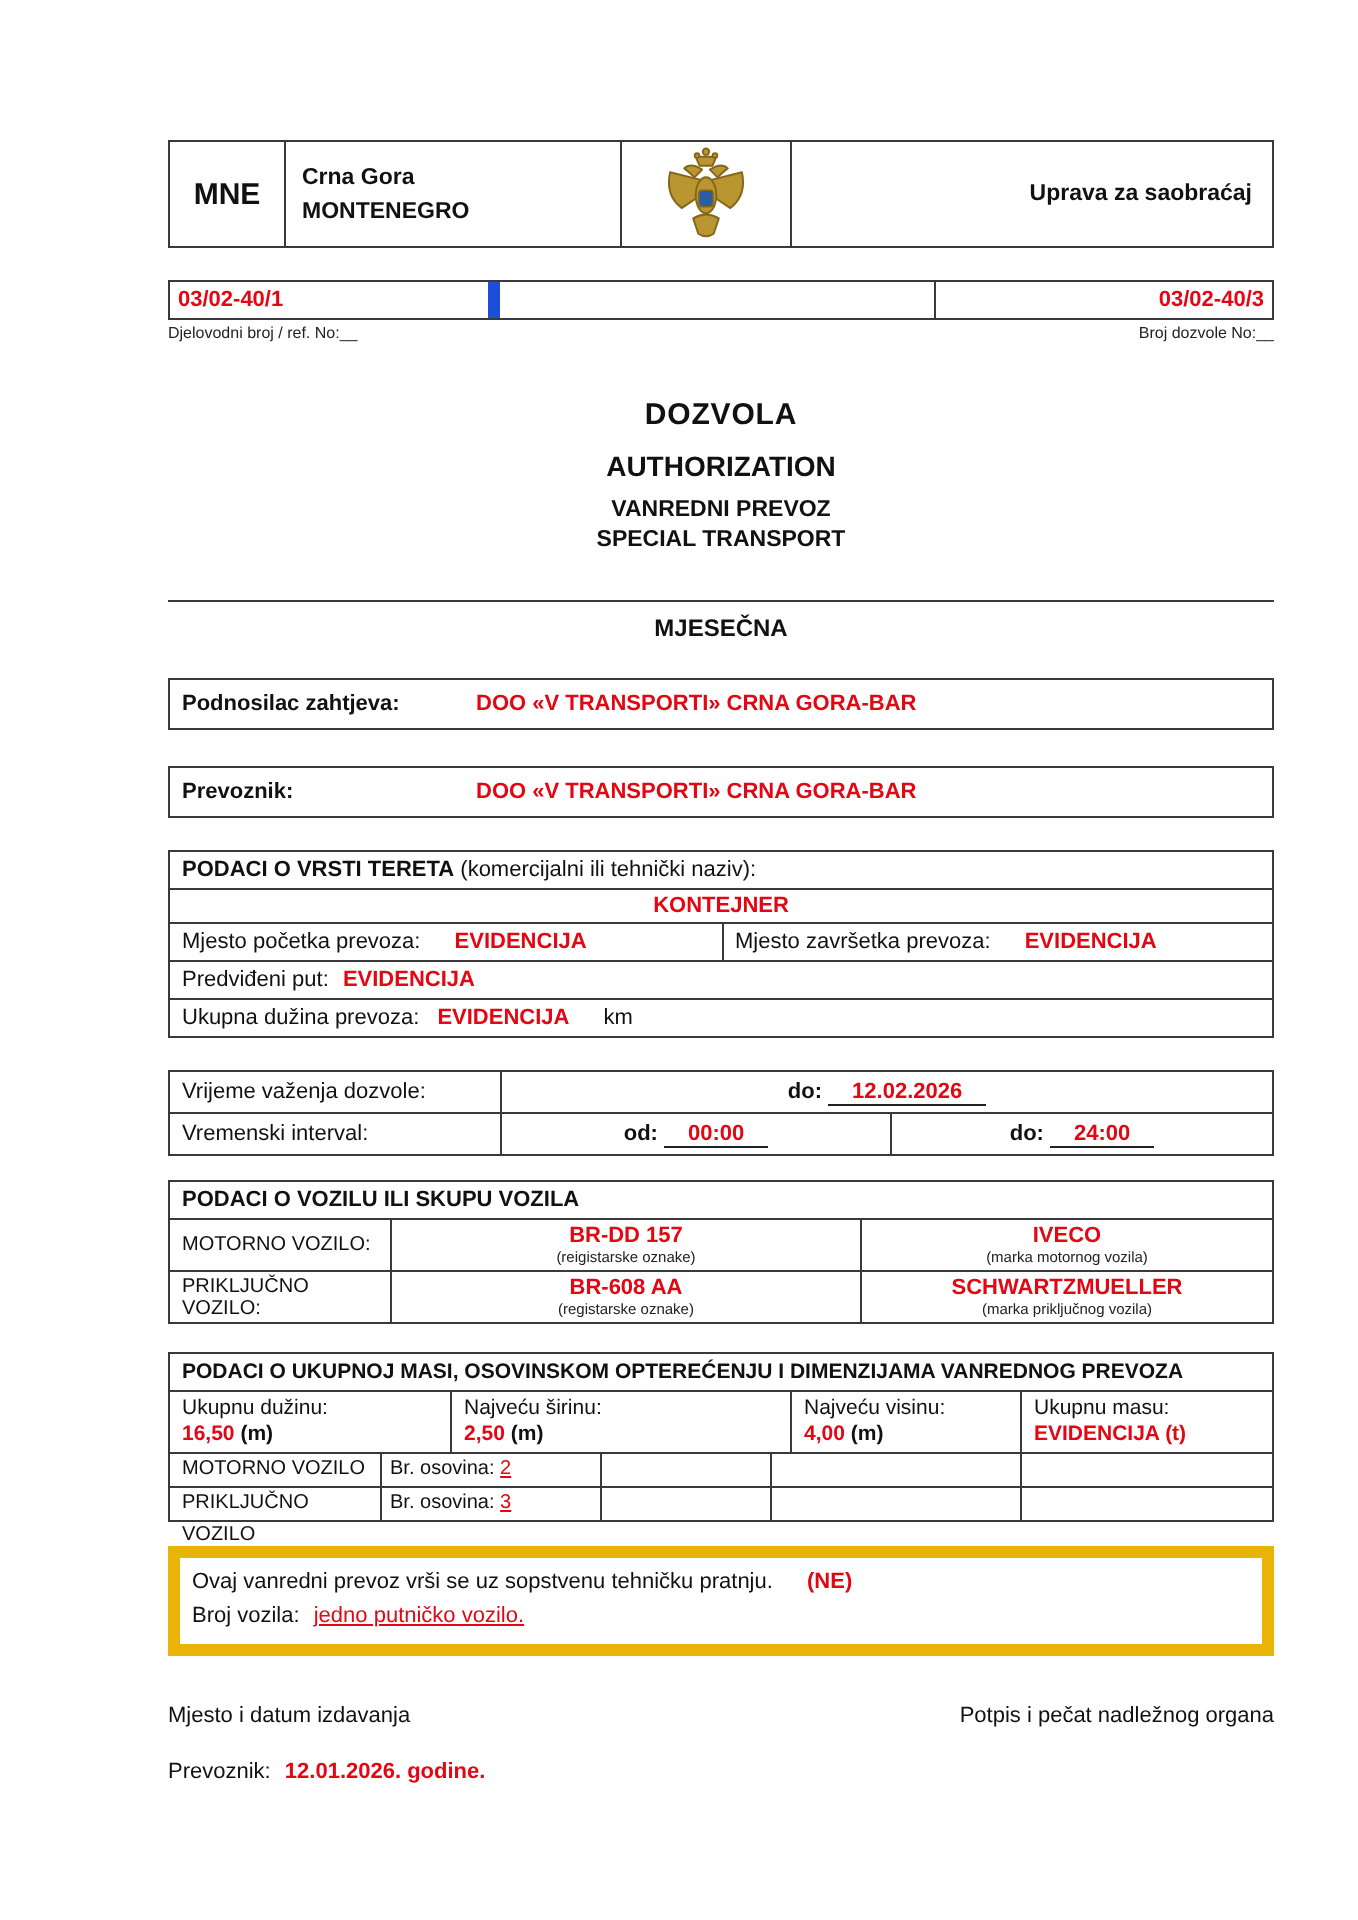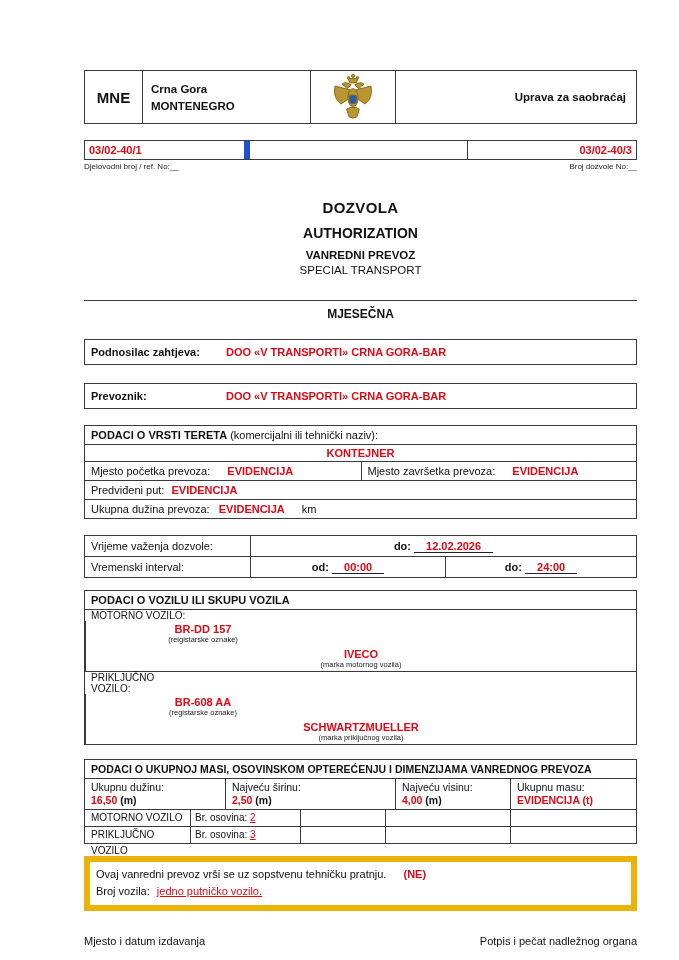--- a/index.html
+++ b/index.html
@@ -25,28 +25,28 @@
   .ref-left { width:165px; border-right:6px solid #1d4ed8; line-height:18px; padding-left:4px; font-weight:bold; }
   .ref-mid { flex:1; border-right:1px solid #3a3a3a; }
   .ref-right { width:168px; line-height:18px; text-align:right; padding-right:4px; font-weight:bold; }
   .refcaps { display:flex; justify-content:space-between; font-size:8px; margin-top:2px; color:#222; }
 
   
   .titles { text-align:center; margin-top:28px; }
   .t1 { font-size:15px; font-weight:bold; letter-spacing:.4px; }
   .t2 { font-size:14px; font-weight:bold; margin-top:9px; }
   .t3 { font-size:11.5px; font-weight:bold; margin-top:8px; }
-  .t4 { font-size:11.5px; font-weight:normal; margin-top:3px; }
+  .t4 { font-size:11.5px; font-weight:bold; margin-top:3px; }
   .period-sep { border-top:1px solid #3a3a3a; margin-top:24px; }
   .period { text-align:center; font-size:12px; font-weight:bold; margin-top:6px; }
 
   
   .kv-box { border:1px solid #3a3a3a; margin-top:18px; display:flex; padding:6px; font-size:11px; }
   .kv-label { font-weight:bold; width:130px; flex:none; }
-  .kv-value { font-weight:bold; margin-left:5px; }
+  .kv-value { font-weight:bold; margin-left:17px; }
 
   
   .cargo { border:1px solid #3a3a3a; margin-top:16px; font-size:11px; }
   .cargo-title { padding:3px 6px; }
   .cargo-type { border-top:1px solid #3a3a3a; text-align:center; padding:2px 0; font-weight:bold; }
   .cargo-places { border-top:1px solid #3a3a3a; display:flex; }
   .cargo-place { width:50%; padding:3px 6px; }
   .cargo-place + .cargo-place { border-left:1px solid #3a3a3a; }
   .cargo-row { border-top:1px solid #3a3a3a; padding:3px 6px; }
   .gap { display:inline-block; width:14px; }
@@ -56,21 +56,21 @@
   .val-row { display:flex; }
   .val-row + .val-row { border-top:1px solid #3a3a3a; }
   .val-label { width:165px; padding:4px 6px; }
   .val-cell { width:195px; border-left:1px solid #3a3a3a; text-align:center; padding:4px 0; }
   .val-cell.last { width:auto; flex:1; }
   .uline { border-bottom:1px solid #222; padding:0 12px; font-weight:bold; }
 
   
   .veh { border:1px solid #3a3a3a; margin-top:12px; font-size:11px; }
   .veh-title { font-weight:bold; padding:3px 6px; border-bottom:1px solid #3a3a3a; }
-  .veh-row { display:flex;flex-direction:column; }
+  .veh-row { display:flex; }
   .veh-row + .veh-row { border-top:1px solid #3a3a3a; }
   .veh-label { width:110px; font-size:10px; display:flex; align-items:center; padding-left:6px; }
   .veh-cell { width:235px; border-left:1px solid #3a3a3a; text-align:center; padding:2px 0 2px; }
   .veh-cell.make { width:auto; flex:1; }
   .veh-val { font-weight:bold; }
   .veh-cap { font-size:7.5px; color:#222; }
 
   
   .dims { border:1px solid #3a3a3a; margin-top:14px; font-size:10.5px; }
   .dims-title { font-weight:bold; padding:3px 6px; border-bottom:1px solid #3a3a3a; }

